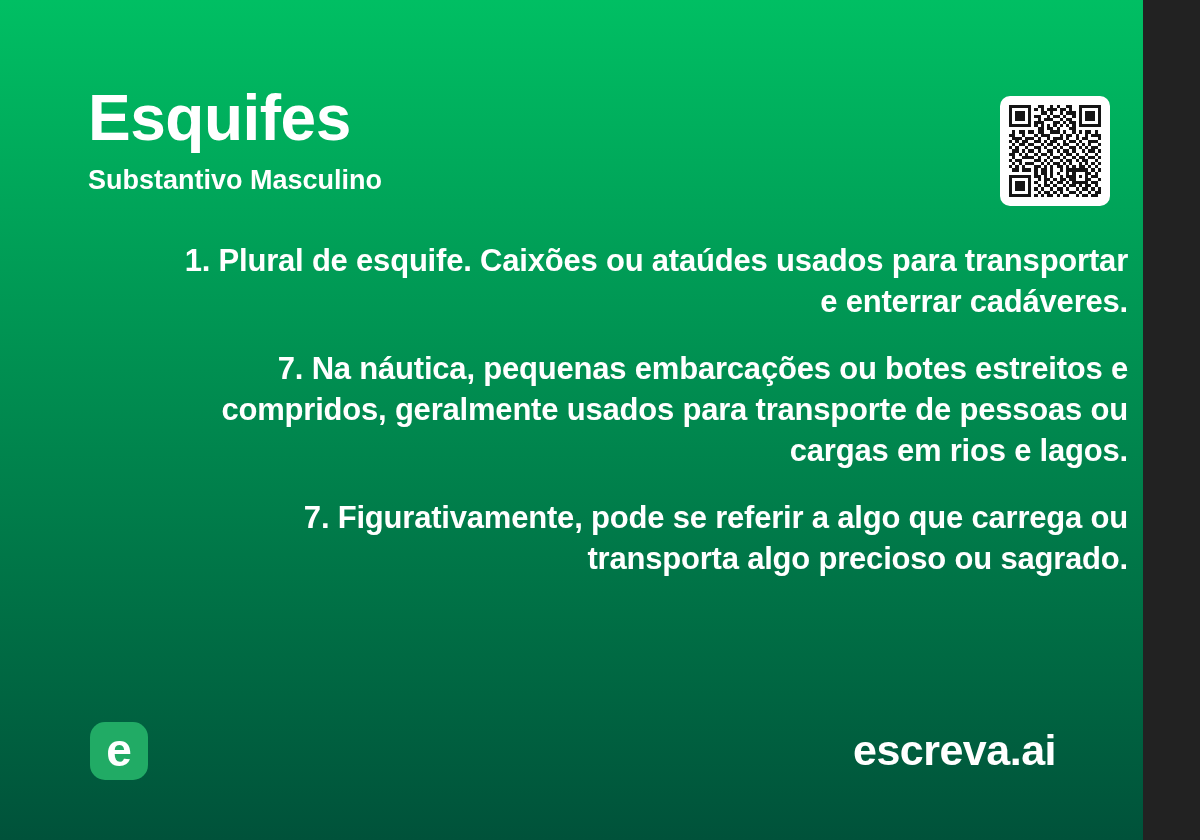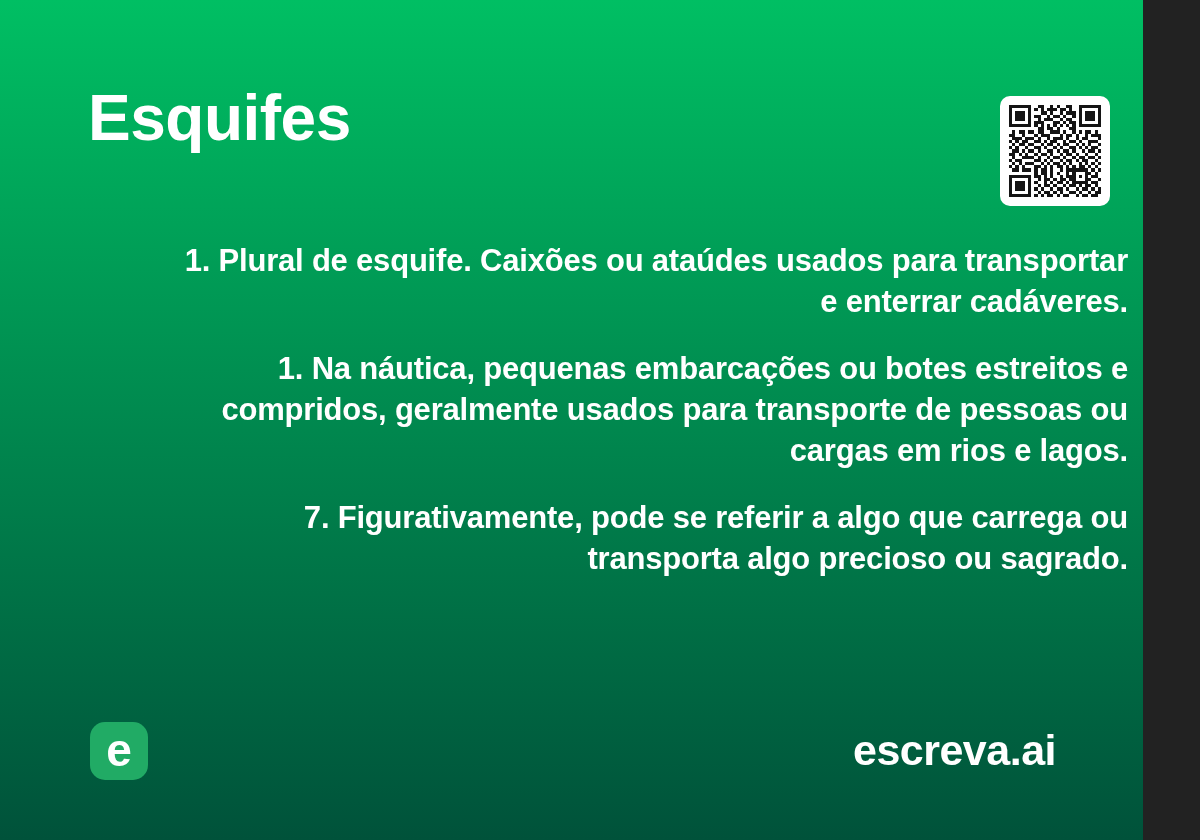--- a/index.html
+++ b/index.html
@@ -94,20 +94,21 @@
     text-align: right;
   }
 </style>
 </head>
 <body>
 
 <div class="card" style="--grad-top: #00bf63; --grad-bottom: #00523a; --logo-green: #21ab65; --text-color: #ffffff; --qr-bg: #ffffff;">
 
   <div class="word-title">Esquifes</div>
 
+  <div class="word-class">Substantivo Masculino</div>
 
   <div class="qr-box">
     <svg id="qr-svg" width="92" height="92" viewBox="0 0 29 29" shape-rendering="crispEdges" xmlns="http://www.w3.org/2000/svg">
         <rect x="0" y="0" width="1" height="1" fill="#141414"></rect>
         <rect x="1" y="0" width="1" height="1" fill="#141414"></rect>
         <rect x="2" y="0" width="1" height="1" fill="#141414"></rect>
         <rect x="3" y="0" width="1" height="1" fill="#141414"></rect>
         <rect x="4" y="0" width="1" height="1" fill="#141414"></rect>
         <rect x="5" y="0" width="1" height="1" fill="#141414"></rect>
         <rect x="6" y="0" width="1" height="1" fill="#141414"></rect>
@@ -551,21 +552,21 @@
         <rect x="23" y="28" width="1" height="1" fill="#141414"></rect>
         <rect x="24" y="28" width="1" height="1" fill="#141414"></rect>
         <rect x="26" y="28" width="1" height="1" fill="#141414"></rect>
         <rect x="27" y="28" width="1" height="1" fill="#141414"></rect>
       </svg>
   </div>
 
   <div class="definitions">
     <p class="definition">1. Plural de esquife. Caixões ou ataúdes usados para transportar
 e enterrar cadáveres.</p>
-    <p class="definition">1. Na náutica, pequenas embarcações ou botes estreitos e
+    <p class="definition">7. Na náutica, pequenas embarcações ou botes estreitos e
 compridos, geralmente usados para transporte de pessoas ou
 cargas em rios e lagos.</p>
     <p class="definition">7. Figurativamente, pode se referir a algo que carrega ou
 transporta algo precioso ou sagrado.</p>
   </div>
 
   <div class="logo-badge">
     <span class="logo-letter">e</span>
   </div>
 

